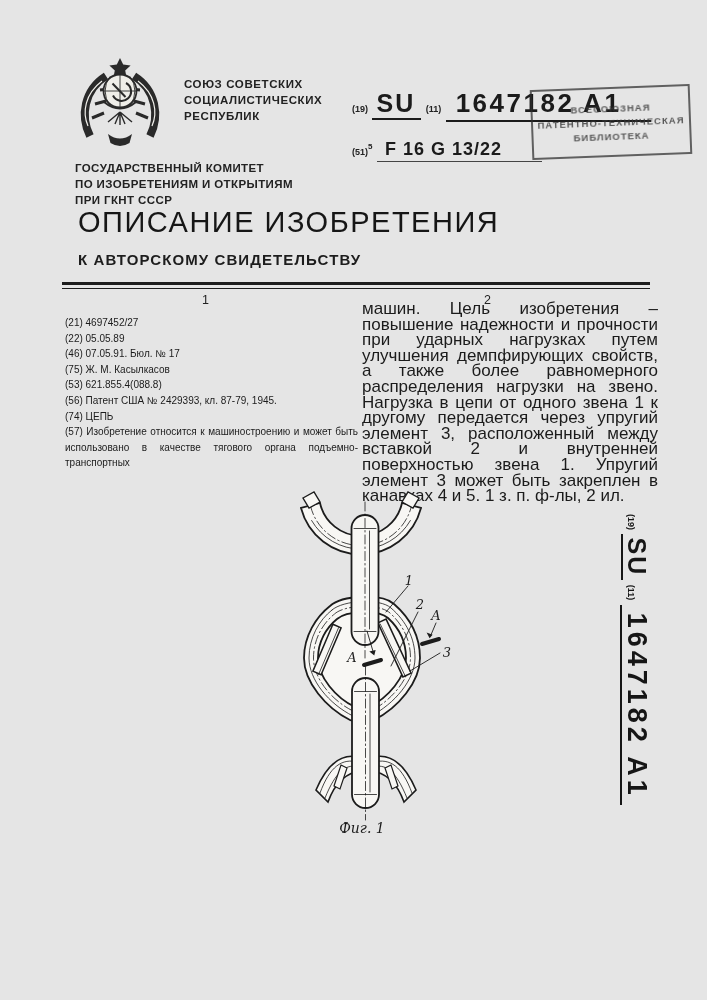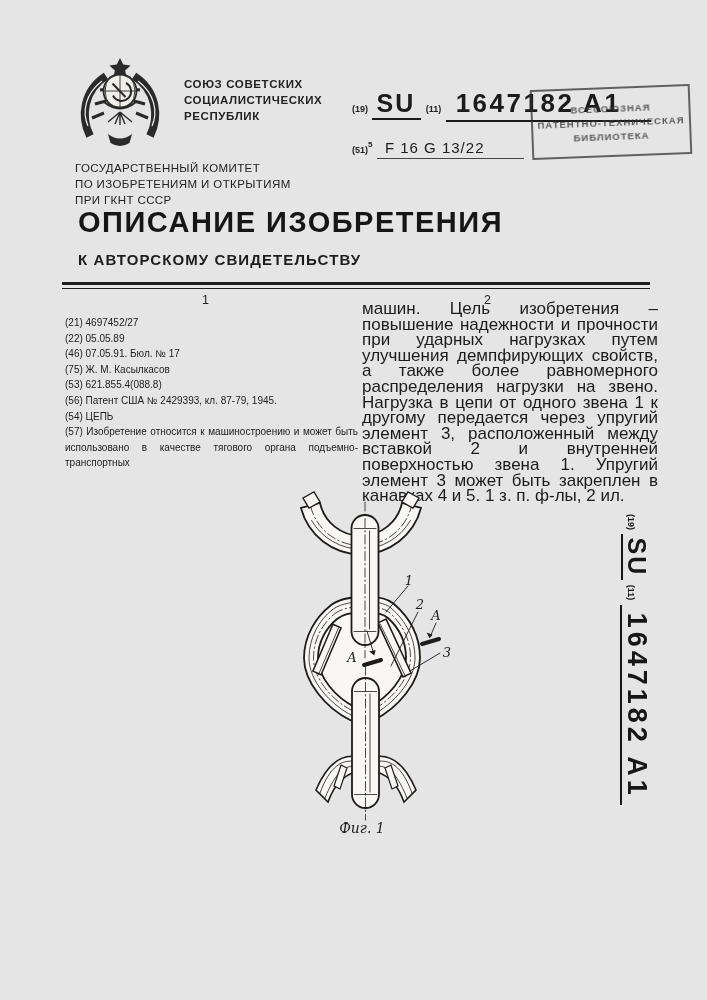--- a/index.html
+++ b/index.html
@@ -8,37 +8,37 @@
     width:707px;height:1000px;
     background:#e5e5e5;
     font-family:"Liberation Sans", sans-serif;
     color:#1b1b1b;
     overflow:hidden;
   }
   .abs{position:absolute;}
 
   
   .union{left:184px;top:76px;font-size:11.5px;line-height:16px;letter-spacing:.6px;font-weight:bold;color:#222;}
-  .committee{left:75px;top:160px;font-size:11.5px;line-height:16px;letter-spacing:.4px;font-weight:normal;color:#222;}
+  .committee{left:75px;top:160px;font-size:11.5px;line-height:16px;letter-spacing:.4px;font-weight:bold;color:#222;}
   .codes-row{left:352px;top:88px;white-space:nowrap;}
   .code-small{font-size:9px;font-weight:bold;color:#222;}
   .su{font-size:25px;font-weight:bold;letter-spacing:2px;border-bottom:2.4px solid #1b1b1b;padding:0 6px 1px 4px;}
   .docnum{font-size:26px;font-weight:bold;letter-spacing:2.5px;border-bottom:2px solid #1b1b1b;padding:0 30px 2px 10px;}
   .ipc-row{left:352px;top:139px;white-space:nowrap;}
-  .ipc-code{font-size:15px;font-weight:normal;letter-spacing:1px;border-bottom:1.6px dotted #444;border-bottom-style:solid;padding:0 40px 2px 8px;}
+  .ipc-code{font-size:18px;font-weight:bold;letter-spacing:1px;border-bottom:1.6px dotted #444;border-bottom-style:solid;padding:0 40px 2px 8px;}
   .stamp{
     left:531px;top:87px;width:156px;height:66px;
     border:2px solid rgba(45,45,45,.72);
     transform:rotate(-2.2deg);
     display:flex;flex-direction:column;justify-content:center;align-items:center;
     gap:3px;
     filter:blur(.35px);
   }
   .stamp div{font-size:9.5px;font-weight:bold;letter-spacing:1px;color:rgba(55,55,55,.82);white-space:nowrap;}
-  .doc-title{left:78px;top:206px;font-size:29px;letter-spacing:1.5px;font-weight:bold;color:#161616;}
+  .doc-title{left:78px;top:206px;font-size:29px;letter-spacing:1.5px;font-weight:normal;color:#161616;}
   .doc-subtitle{left:78px;top:251px;font-size:15px;letter-spacing:1.1px;font-weight:bold;color:#1d1d1d;}
   .rule{left:62px;top:282px;width:588px;height:3px;border-top:3.5px solid #1d1d1d;border-bottom:1.3px solid #1d1d1d;}
   .colmark{font-size:12.5px;color:#222;}
 
   
   .col-left{left:65px;top:315px;width:293px;font-size:10px;line-height:15.6px;}
   .col-right{left:362px;top:301px;width:296px;font-size:17px;line-height:15.6px;text-align:justify;}
   .bib-line{white-space:nowrap;}
   .para{text-align:justify;}
 
@@ -111,21 +111,21 @@
   <div class="abs colmark" style="left:202px;top:293px;">1</div>
   <div class="abs colmark" style="left:484px;top:293px;">2</div>
 
   <div class="abs col-left">
     <div class="bib-line">(21) 4697452/27</div>
     <div class="bib-line">(22) 05.05.89</div>
     <div class="bib-line">(46) 07.05.91. Бюл. № 17</div>
     <div class="bib-line">(75) Ж. М. Касылкасов</div>
     <div class="bib-line">(53) 621.855.4(088.8)</div>
     <div class="bib-line">(56) Патент США № 2429393, кл. 87-79, 1945.</div>
-    <div class="bib-line">(54) ЦЕПЬ</div>
+    <div class="bib-line">(74) ЦЕПЬ</div>
     <div class="para">(57) Изобретение относится к машиностроению и может быть использовано в качестве тягового органа подъемно-транспортных</div>
   </div>
 
   <div class="abs col-right">
     <div class="para">машин. Цель изобретения – повышение надежности и прочности при ударных нагрузках путем улучшения демпфирующих свойств, а также более равномерного распределения нагрузки на звено. Нагрузка в цепи от одного звена 1 к другому передается через упругий элемент 3, расположенный между вставкой 2 и внутренней поверхностью звена 1. Упругий элемент 3 может быть закреплен в канавках 4 и 5. 1 з. п. ф-лы, 2 ил.</div>
   </div>
 
   <div class="abs figure-wrap">
   <svg width="280" height="360" viewBox="0 0 280 360">
     <g stroke="#1c1c1c" fill="none" stroke-linecap="round">

